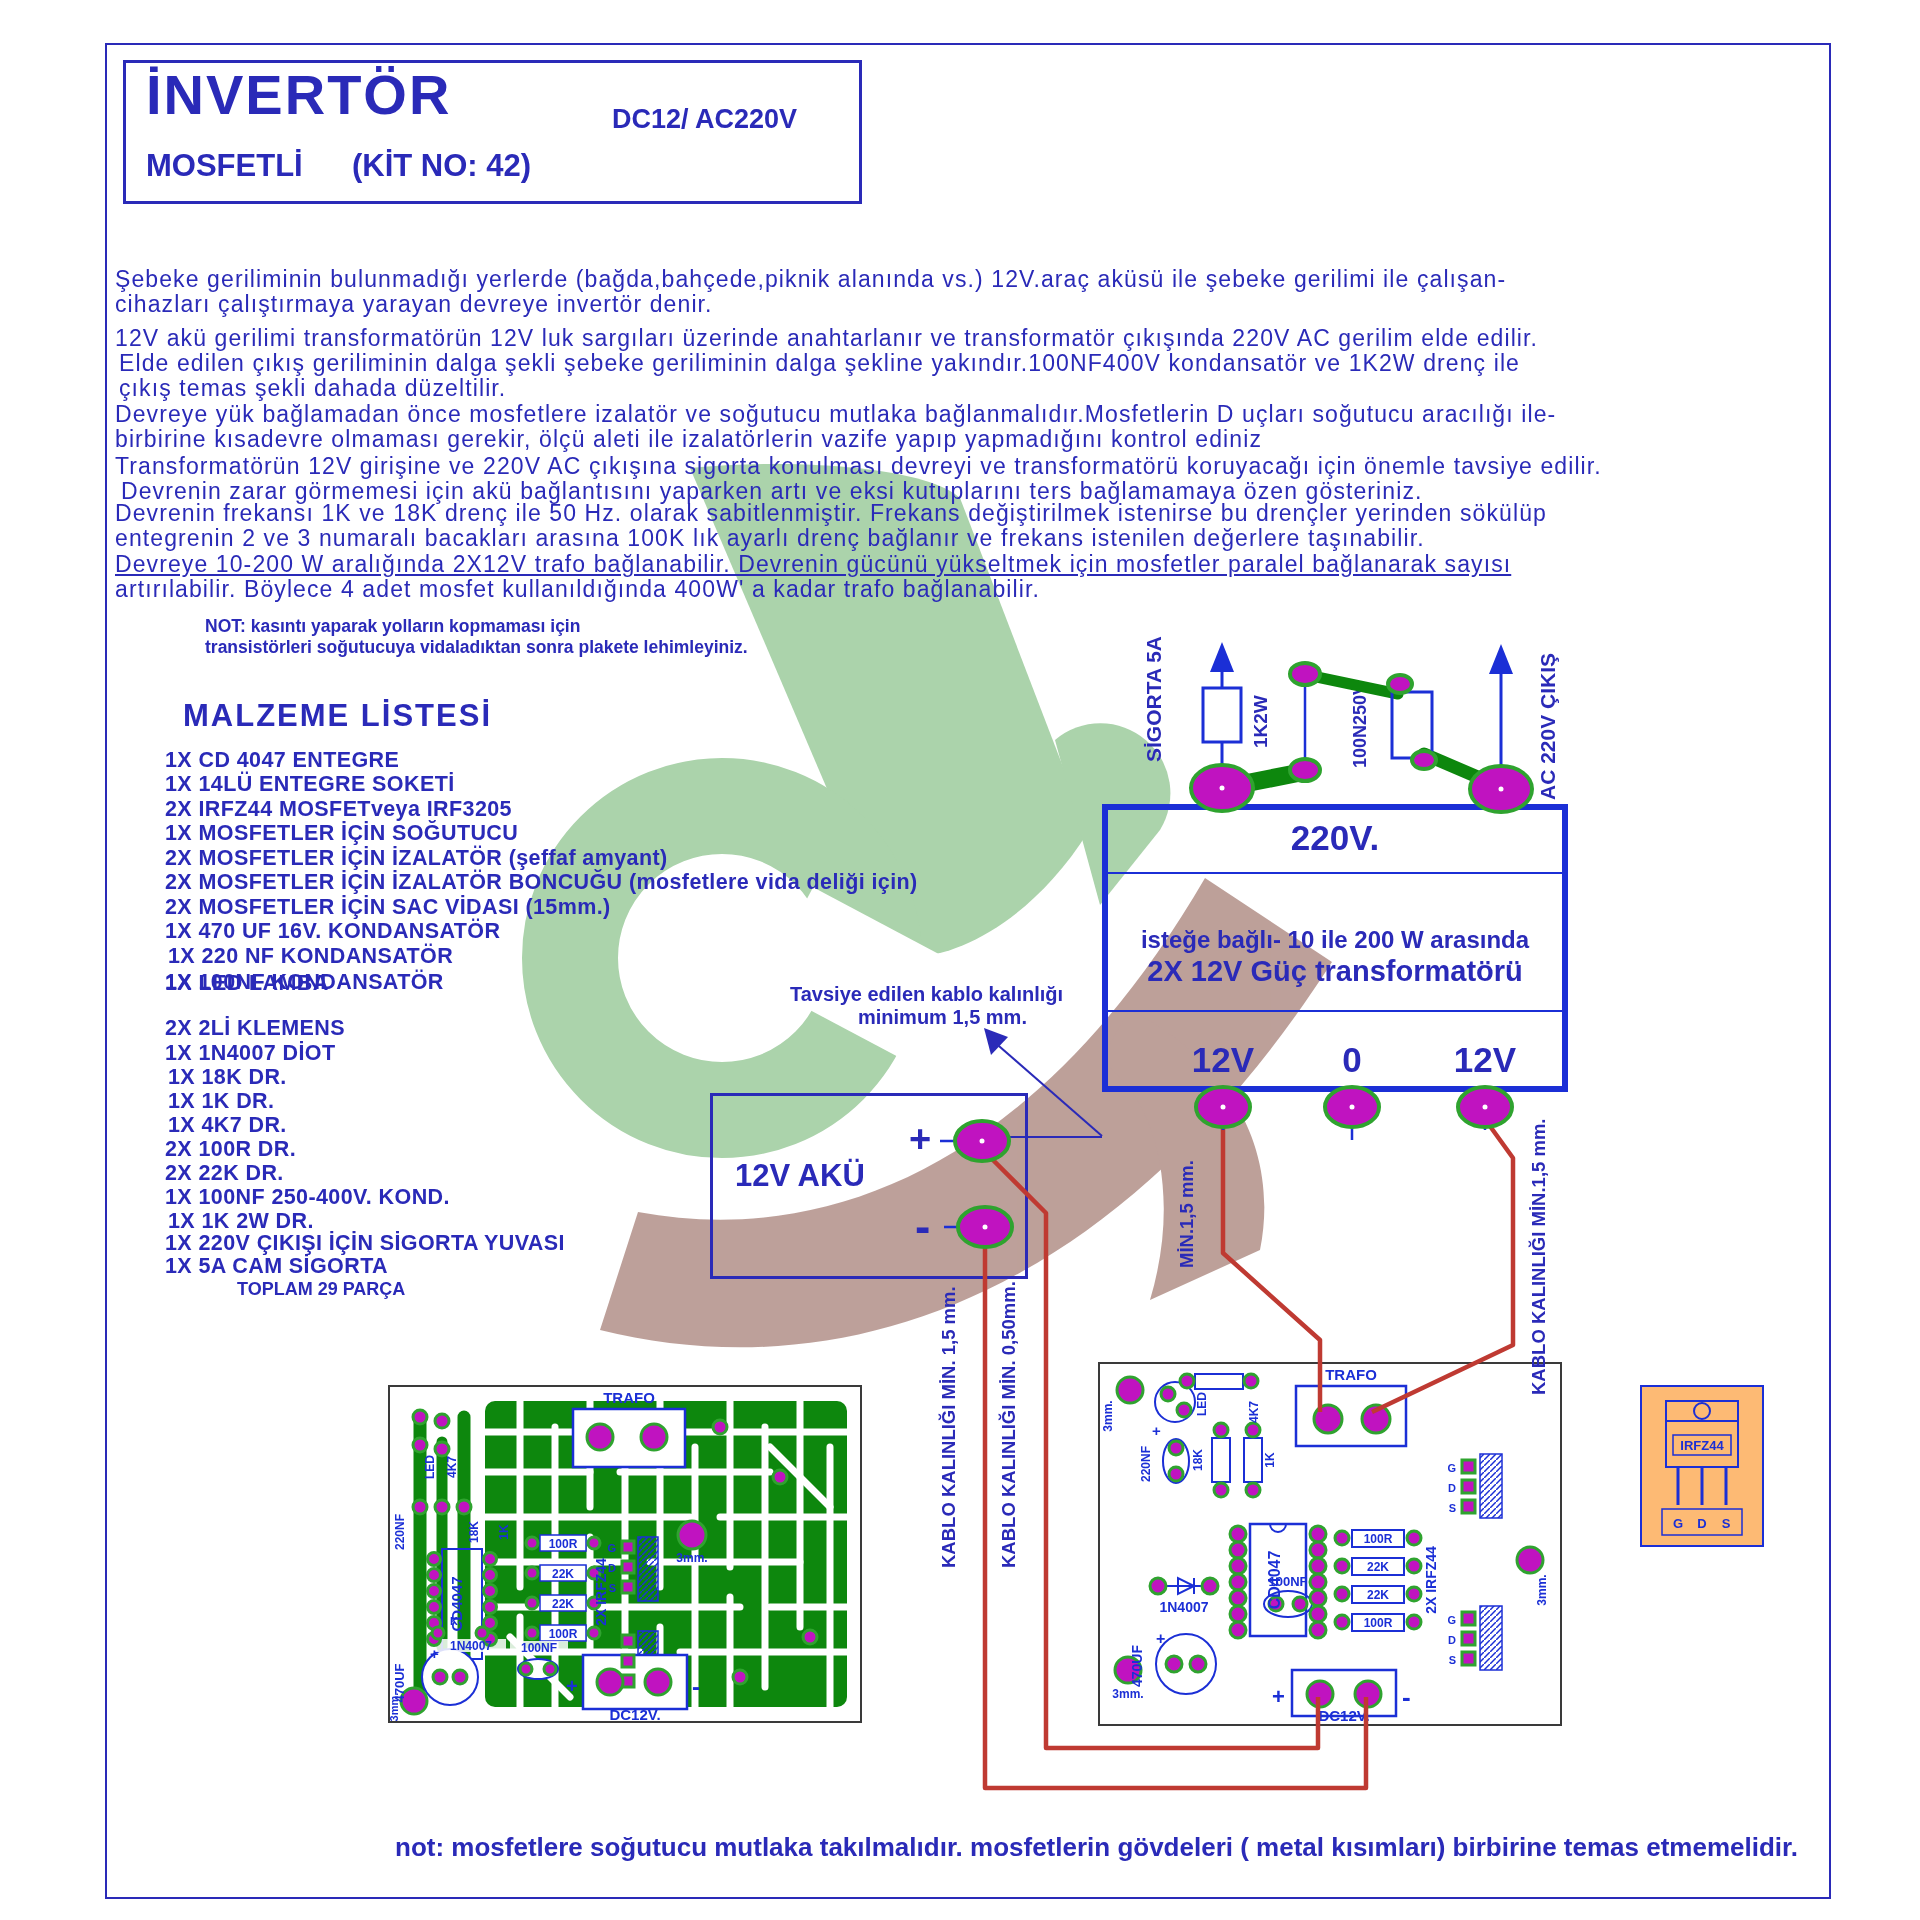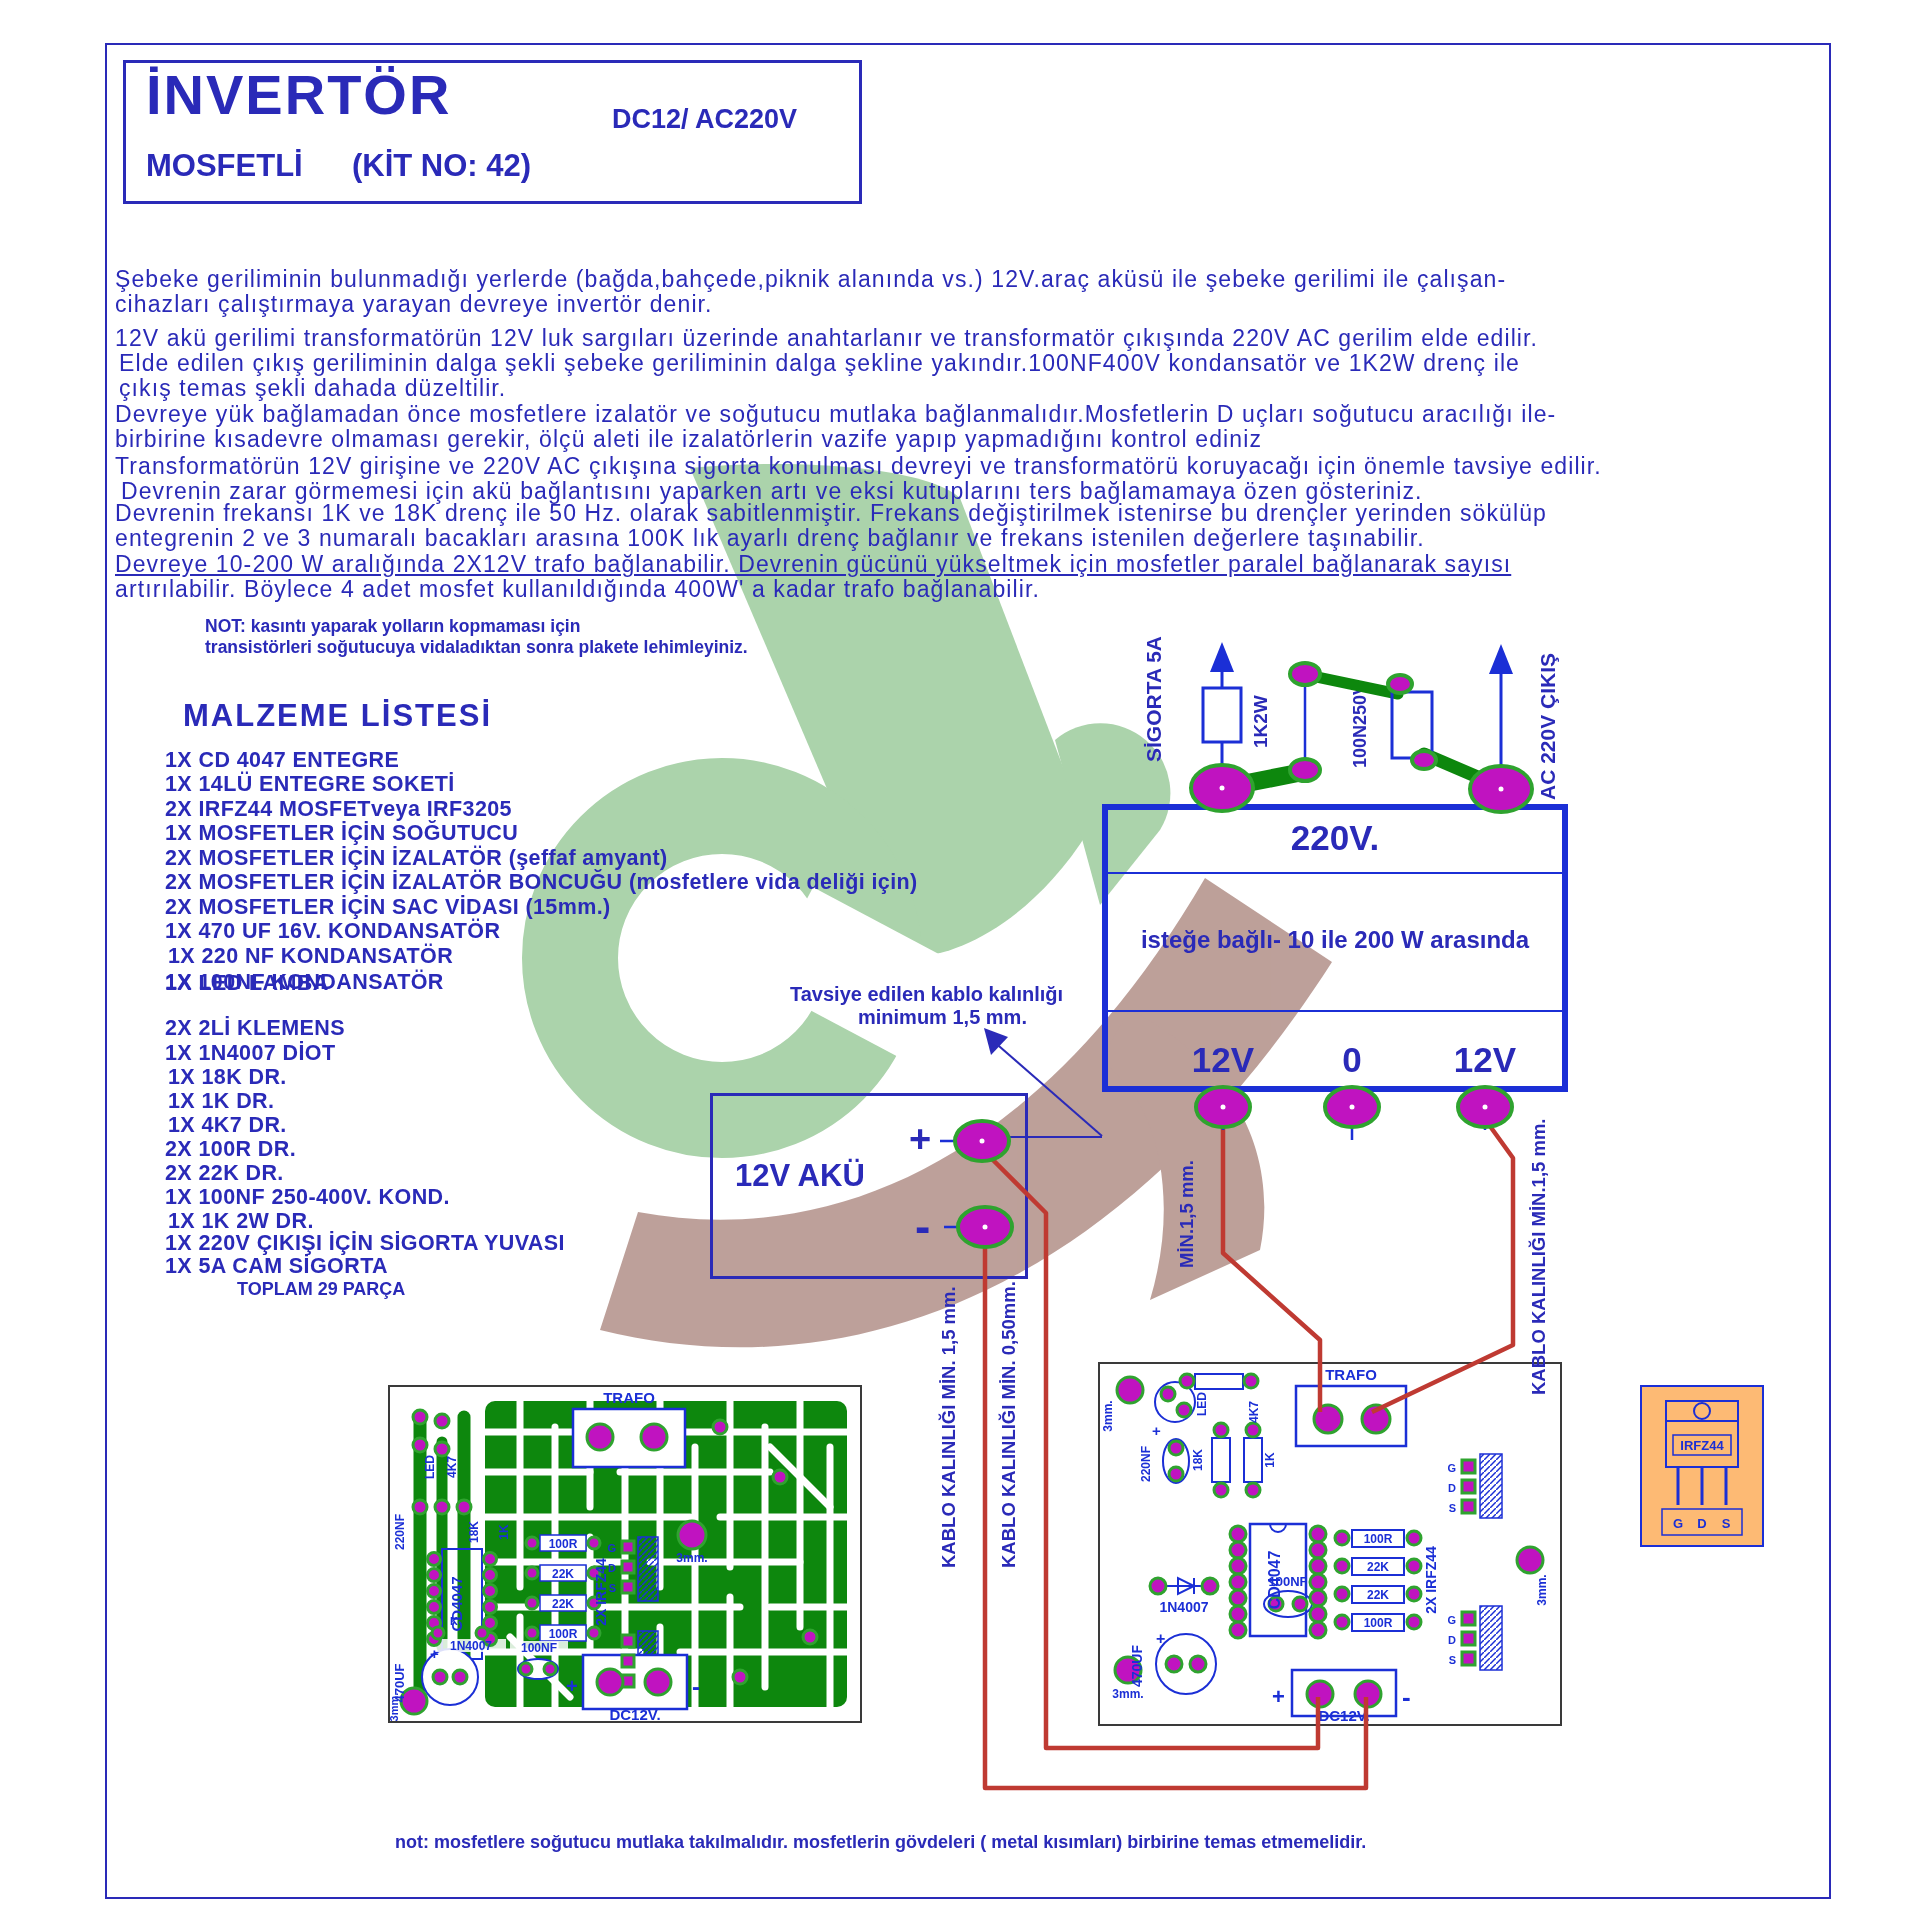--- a/index.html
+++ b/index.html
@@ -80,20 +80,21 @@
 <div class="item z5" style="left:165px;top:1185px;">1X 100NF 250-400V. KOND.</div>
 <div class="item z5" style="left:168px;top:1209px;">1X 1K 2W DR.</div>
 <div class="item z5" style="left:165px;top:1231px;">1X 220V ÇIKIŞI İÇİN SİGORTA YUVASI</div>
 <div class="item z5" style="left:165px;top:1254px;">1X 5A CAM SİGORTA</div>
 <div class="abs b z5" style="left:237px;top:1279px;font-size:18px;">TOPLAM 29 PARÇA</div>
 
 <div class="abs z3" style="left:1102px;top:784px;width:454px;height:276px;border:6px solid #1b2fd6;margin-top:20px;">
   <div class="abs b ctr" style="left:0;top:8px;width:454px;font-size:35px;">220V.</div>
   <div class="abs" style="left:0;top:62px;width:454px;height:2px;background:#1b2fd6;"></div>
   <div class="abs b ctr" style="left:0;top:116px;width:454px;font-size:24px;">isteğe bağlı- 10 ile 200 W arasında</div>
+  <div class="abs b ctr" style="left:0;top:145px;width:454px;font-size:29px;">2X 12V Güç transformatörü</div>
   <div class="abs" style="left:0;top:200px;width:454px;height:2px;background:#1b2fd6;"></div>
   <div class="abs b ctr" style="left:65px;top:230px;width:100px;font-size:35px;">12V</div>
   <div class="abs b ctr" style="left:214px;top:230px;width:60px;font-size:35px;">0</div>
   <div class="abs b ctr" style="left:327px;top:230px;width:100px;font-size:35px;">12V</div>
 </div>
 
 <div class="abs z3" style="left:710px;top:1093px;width:312px;height:180px;border:3px solid #2a2ab8;">
   <div class="abs b" style="left:22px;top:62px;font-size:31px;">12V AKÜ</div>
   <div class="abs b" style="left:196px;top:22px;font-size:38px;">+</div>
   <div class="abs b" style="left:202px;top:103px;font-size:46px;">-</div>
@@ -358,21 +359,21 @@
   </g>
   <g fill="#1b2fd6" font-weight="bold" font-family="Liberation Sans, sans-serif">
     <text x="60" y="63" font-size="13" text-anchor="middle">IRFZ44</text>
     <text x="36" y="141" font-size="13" text-anchor="middle">G</text>
     <text x="60" y="141" font-size="13" text-anchor="middle">D</text>
     <text x="84" y="141" font-size="13" text-anchor="middle">S</text>
   </g>
 </svg>
 </div>
 
-<div class="abs b z5" style="left:395px;top:1832px;font-size:18px;text-align:center;">not: mosfetlere soğutucu mutlaka takılmalıdır. mosfetlerin gövdeleri ( metal kısımları) birbirine temas etmemelidir.</div>
+<div class="abs b z5" style="left:395px;top:1832px;font-size:26px;text-align:center;">not: mosfetlere soğutucu mutlaka takılmalıdır. mosfetlerin gövdeleri ( metal kısımları) birbirine temas etmemelidir.</div>
 
 <svg id="overlay" width="1920" height="1920" viewBox="0 0 1920 1920">
   <g>
     <line x1="1222" y1="782" x2="1222" y2="662" stroke="#1b2fd6" stroke-width="3"></line>
     <polygon points="1222,642 1210,672 1234,672" fill="#1b2fd6"></polygon>
     <rect x="1203" y="688" width="38" height="54" fill="#ffffff" stroke="#1b2fd6" stroke-width="3"></rect>
   </g>
   <g stroke="#0d870d" stroke-linecap="round">
     <line x1="1232" y1="786" x2="1303" y2="772" stroke-width="18"></line>
     <line x1="1312" y1="676" x2="1398" y2="694" stroke-width="11"></line>

